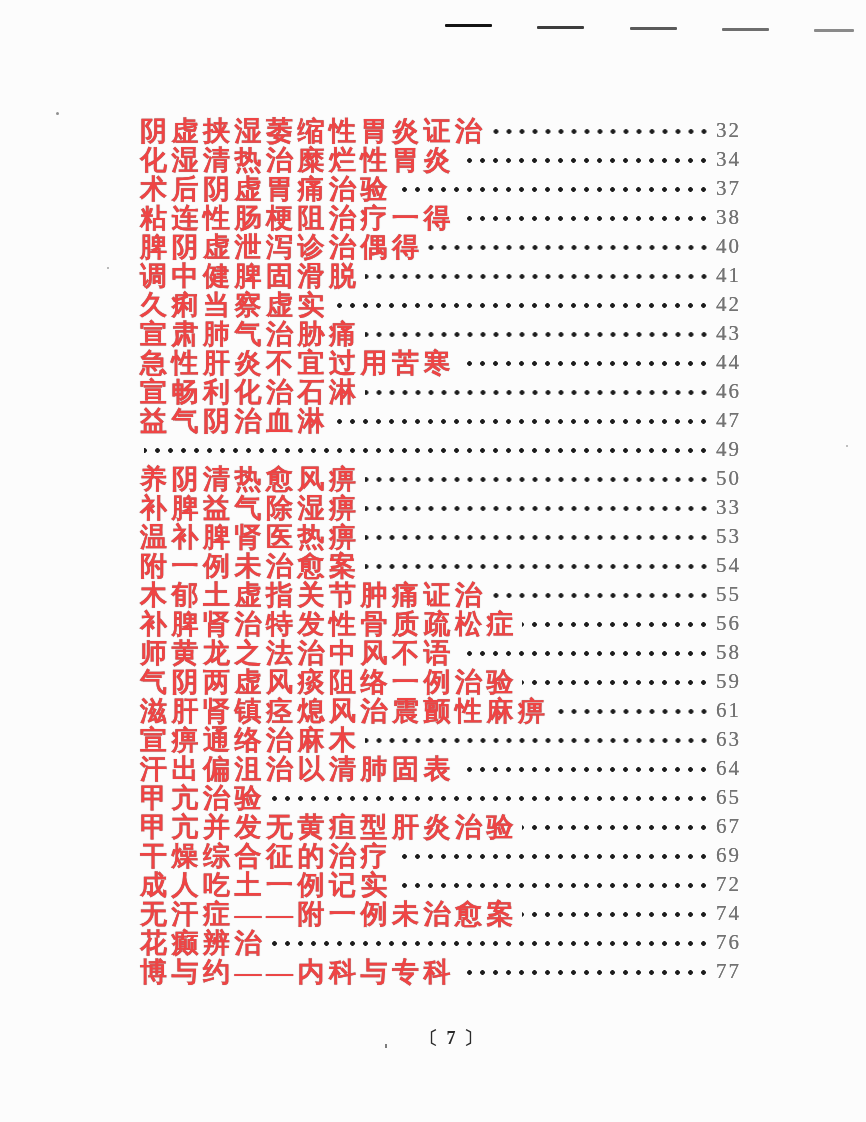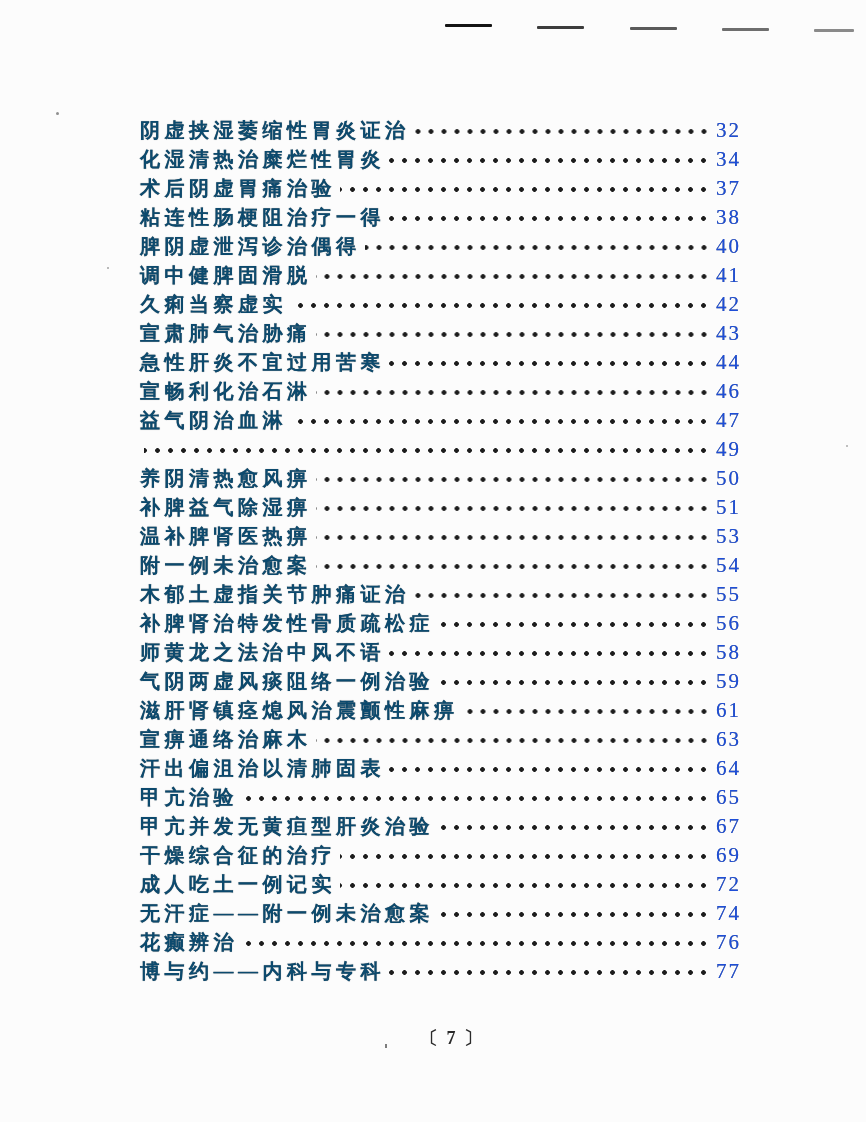--- a/index.html
+++ b/index.html
@@ -35,41 +35,41 @@
     top: 116px;
     width: 601px;
   }
   .toc-row {
     display: flex;
     align-items: center;
     height: 29px;
     white-space: nowrap;
   }
   .toc-title {
-    font-size: 20px;
+    font-size: 27px;
     letter-spacing: 4.5px;
     font-weight: bold;
-    color: #0c4a6e;
+    color: #ef4444;
     text-shadow: 0 0 0.7px rgba(35,35,35,0.65);
     flex: 0 0 auto;
   }
   .toc-leader {
     flex: 1 1 auto;
     align-self: stretch;
     margin: 0 3px 0 4px;
     background-image: radial-gradient(circle, #1d1d1d 2px, rgba(0,0,0,0) 2.7px);
     background-size: 13px 13px;
     background-repeat: repeat-x;
     background-position: right 0 top 9px;
   }
   .toc-page {
     flex: 0 0 auto;
     font-size: 21px;
     letter-spacing: 2px;
-    color: #1d4ed8;
+    color: #737373;
     text-shadow: 0 0 0.6px rgba(35,35,35,0.6);
     min-width: 28px;
     text-align: right;
   }
 
   
   .folio {
     position: absolute;
     left: 452px;
     top: 1026px;
@@ -162,21 +162,21 @@
         <span class="toc-page">49</span>
       </div>
       <div class="toc-row">
         <span class="toc-title">养阴清热愈风痹</span>
         <span class="toc-leader"></span>
         <span class="toc-page">50</span>
       </div>
       <div class="toc-row">
         <span class="toc-title">补脾益气除湿痹</span>
         <span class="toc-leader"></span>
-        <span class="toc-page">51</span>
+        <span class="toc-page">33</span>
       </div>
       <div class="toc-row">
         <span class="toc-title">温补脾肾医热痹</span>
         <span class="toc-leader"></span>
         <span class="toc-page">53</span>
       </div>
       <div class="toc-row">
         <span class="toc-title">附一例未治愈案</span>
         <span class="toc-leader"></span>
         <span class="toc-page">54</span>

